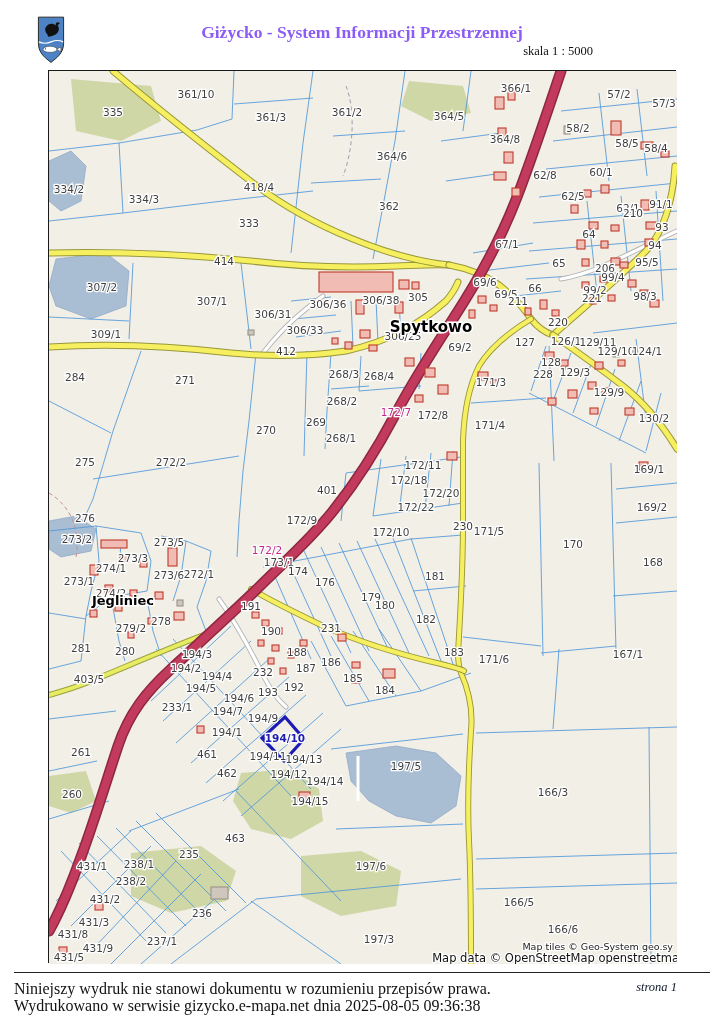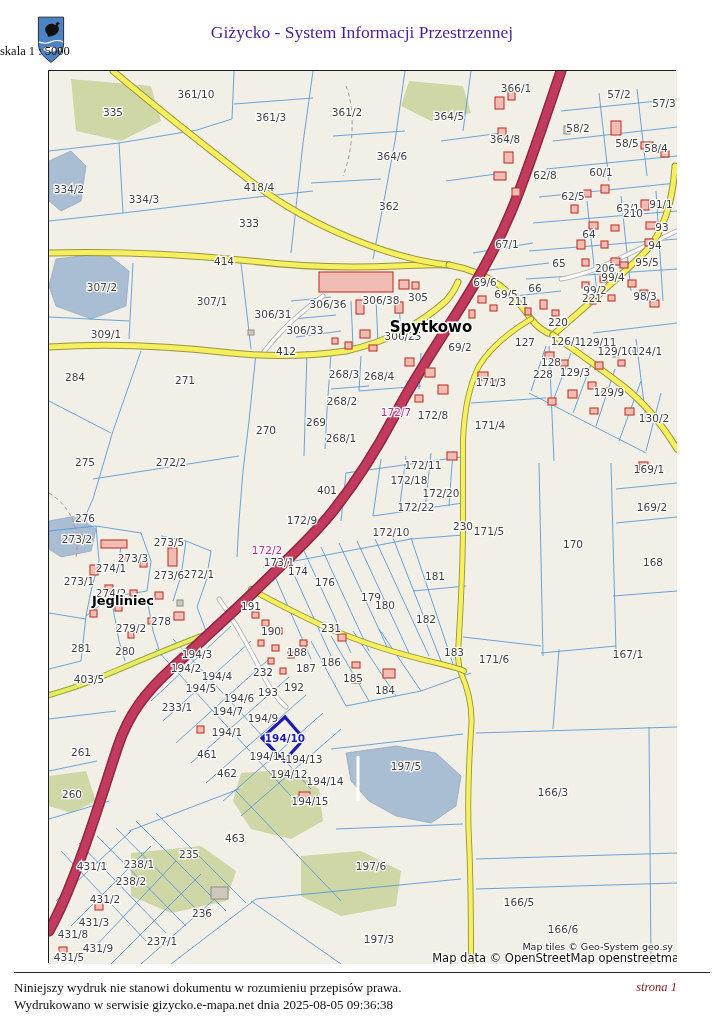--- a/index.html
+++ b/index.html
@@ -1,28 +1,28 @@
 <!DOCTYPE html>
 <html><head>
 <meta charset="utf-8">
 <style>
   html,body{margin:0;padding:0;}
   body{width:724px;height:1024px;background:#fff;position:relative;overflow:hidden;
        font-family:"Liberation Serif",serif;}
   .header{position:absolute;left:0;top:0;width:724px;height:70px;}
   .crest{position:absolute;left:37px;top:15px;width:28px;height:50px;}
   .title{position:absolute;left:0;top:22px;width:724px;text-align:center;
-         font-size:17.5px;font-weight:normal;color:#4c1d95;}
-  .subtitle{position:absolute;left:0;top:44px;width:593px;text-align:left;
+         font-size:17.5px;font-weight:bold;color:#8b5cf6;}
+  .subtitle{position:absolute;left:0;top:44px;width:593px;text-align:right;
             font-size:12.5px;color:#111;}
   .mapframe{position:absolute;left:48px;top:70px;width:628px;height:893px;
             border:1.2px solid #1a1a1a;box-sizing:border-box;background:#f2efe7;}
   .footer-rule{position:absolute;left:14px;top:972px;width:696px;border-top:1.2px solid #222;}
-  .footer-line{position:absolute;left:14px;font-size:13px;color:#111;}
-  .footer-page{position:absolute;right:47px;top:980px;font-size:12.5px;font-style:italic;color:#7f1d1d;}
+  .footer-line{position:absolute;left:14px;font-size:16px;color:#111;}
+  .footer-page{position:absolute;right:47px;top:980px;font-size:12.5px;font-style:italic;color:#0f172a;}
   svg text{font-family:"DejaVu Sans",sans-serif;}
   .plbl{font-size:10.5px;fill:#3f3f3f;stroke:#ffffff;stroke-width:2.6px;paint-order:stroke;}
   .rlbl{font-size:10.5px;fill:#3a3a3a;stroke:#ffffff;stroke-width:2.8px;paint-order:stroke;}
   .hlbl{font-size:10.5px;fill:#c12a8d;stroke:#ffffff;stroke-width:2.6px;paint-order:stroke;}
   .sel-lbl{font-size:10.5px;font-weight:bold;fill:#1c1cb4;stroke:#ffffff;stroke-width:2.6px;paint-order:stroke;}
   .place1{font-size:15px;font-weight:bold;fill:#000;stroke:#fff;stroke-width:3px;paint-order:stroke;}
   .place2{font-size:13px;font-weight:bold;fill:#000;stroke:#fff;stroke-width:3px;paint-order:stroke;}
   .attr1{font-size:9.5px;fill:#222;stroke:#fff;stroke-width:2.4px;paint-order:stroke;}
   .attr2{font-size:11.5px;fill:#111;stroke:#fff;stroke-width:2.4px;paint-order:stroke;}
 </style>

